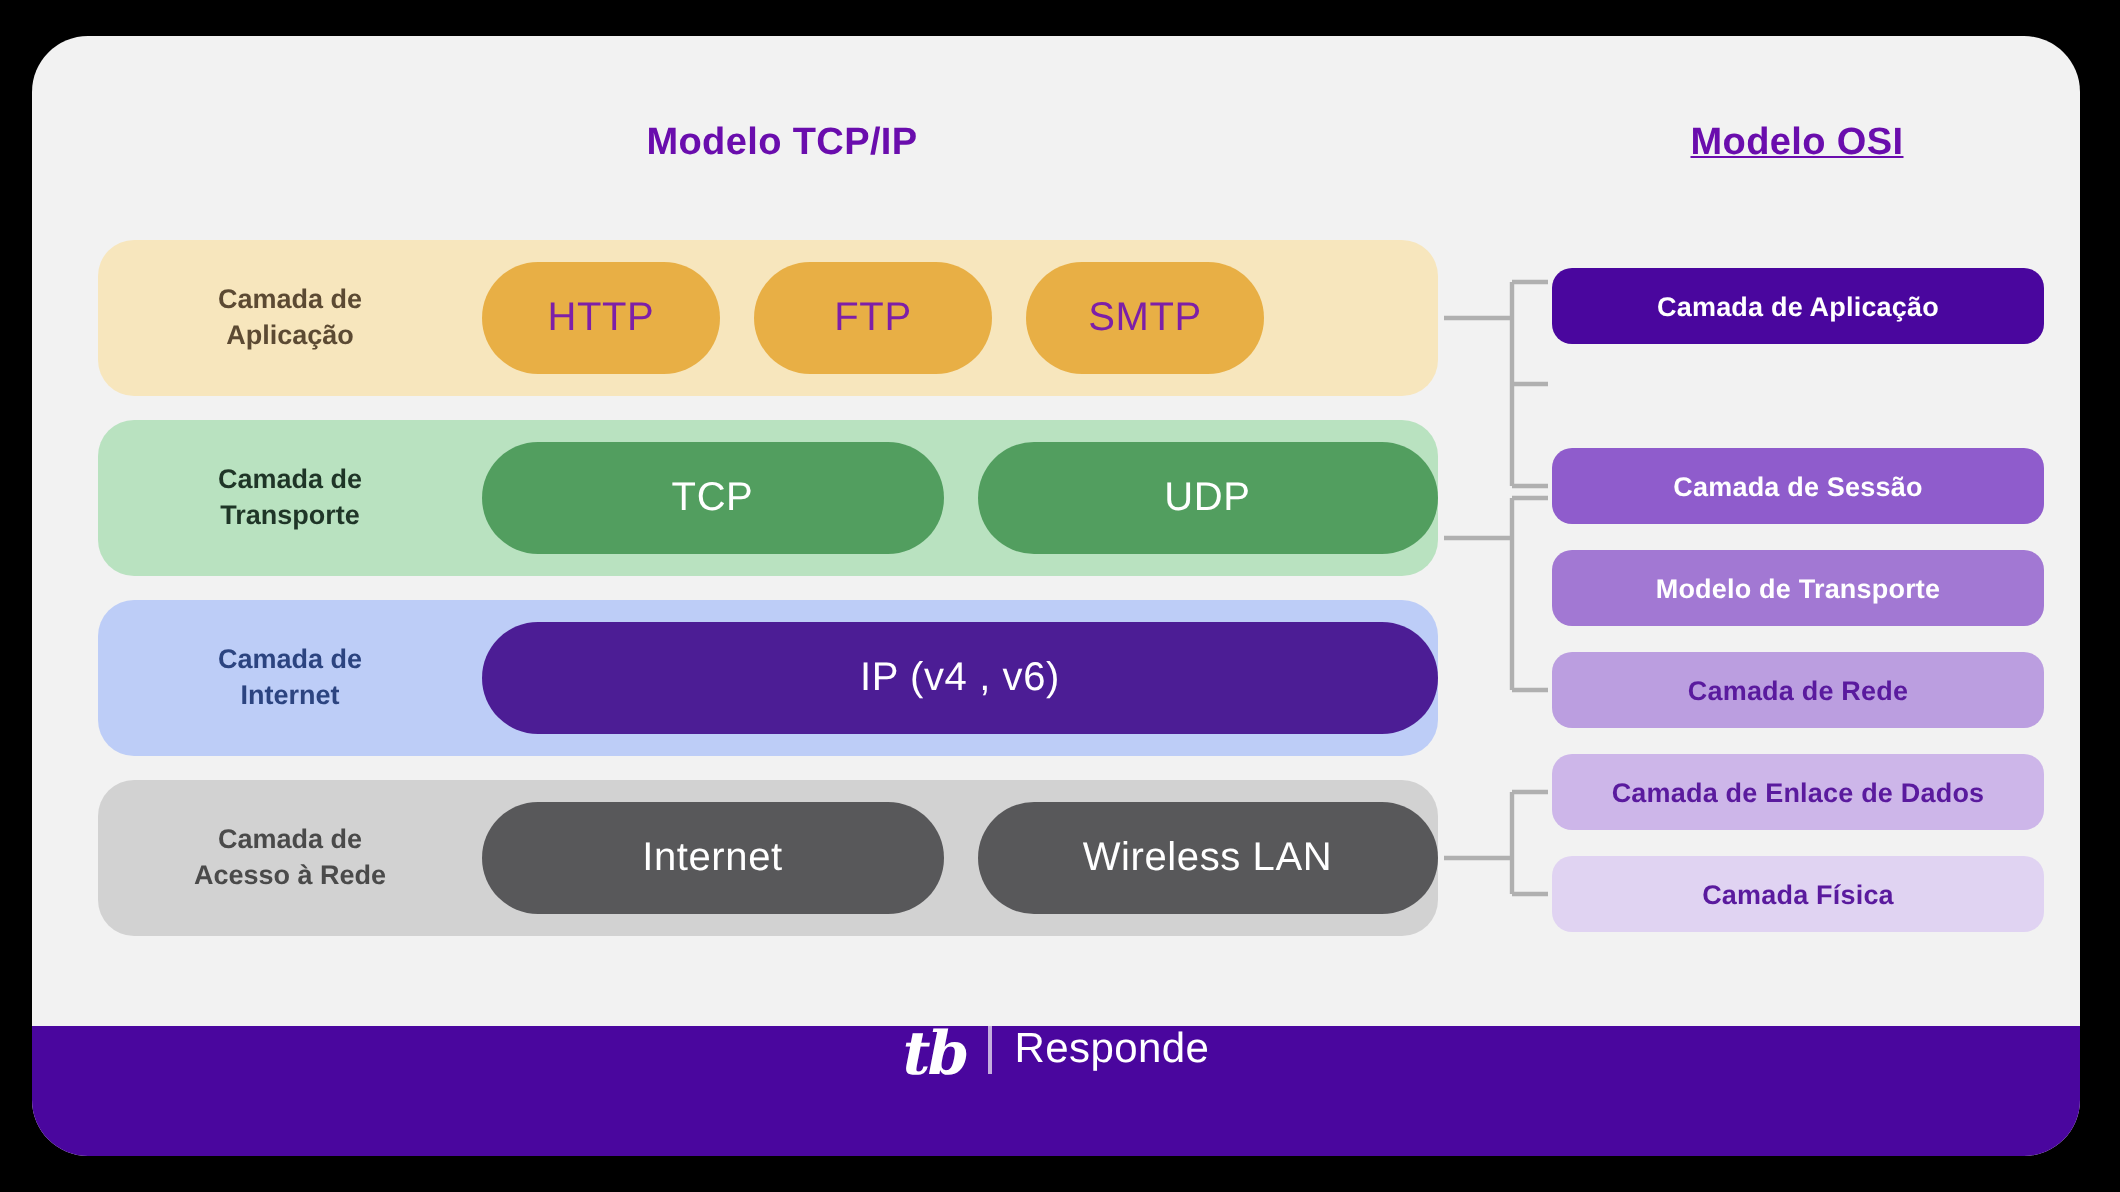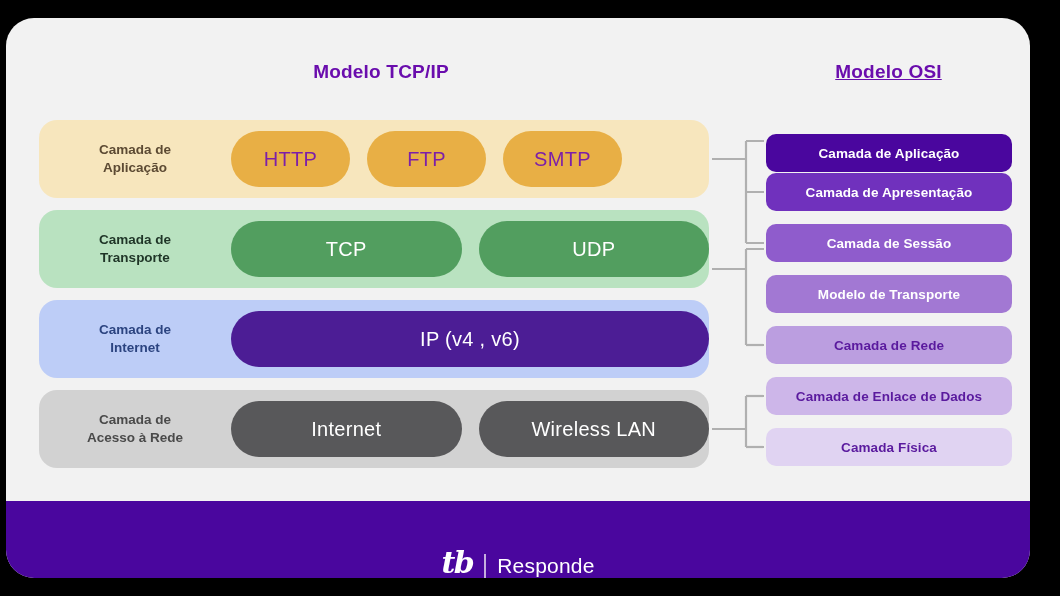--- a/index.html
+++ b/index.html
@@ -4,21 +4,21 @@
 <style>
   * { box-sizing: border-box; margin: 0; padding: 0; }
   html, body {
     width: 1060px; height: 596px;
     background: #000000;
     font-family: "Liberation Sans", sans-serif;
     overflow: hidden;
   }
   #card {
     position: absolute;
-    left: 6px; top: 18px;
+    left: 16px; top: 18px;
     width: 1024px; height: 560px;
     background: #f2f2f2;
     border-radius: 28px;
     overflow: hidden;
   }
 
   
   .col-title {
     position: absolute;
     font-size: 19px;
@@ -100,24 +100,24 @@
   #osi-2 { top: 206px; background: #8f5ccc; color: #ffffff; }
   #osi-3 { top: 257px; background: #a278d3; color: #ffffff; }
   #osi-4 { top: 308px; background: #bb9ee0; color: #5a1a9e; }
   #osi-5 { top: 359px; background: #cdb6e9; color: #5a1a9e; }
   #osi-6 { top: 410px; background: #e0d3f2; color: #5a1a9e; }
 
   
   #footer {
     position: absolute;
     left: 0; bottom: 0;
-    width: 1024px; height: 77px;
+    width: 1024px; height: 65px;
     background: #4a069e;
     display: flex;
-    align-items: flex-end;
+    align-items: flex-start;
     justify-content: center;
     gap: 11px;
   }
   #logo-tb {
     font-family: "DejaVu Serif", serif;
     font-style: italic;
     font-weight: bold;
     font-size: 30px;
     color: #ffffff;
     letter-spacing: -1.5px;
@@ -194,21 +194,20 @@
       <g>
         <path d="M706 411 L740 411"></path>
         <path d="M740 378 L740 429"></path>
         <path d="M740 378 L758 378"></path>
         <path d="M740 429 L758 429"></path>
       </g>
     </g>
   </svg>
 
   <div class="osi-box" id="osi-0">Camada de Aplicação</div>
-  <div class="osi-box" id="osi-1">Camada de Apresentação</div>
   <div class="osi-box" id="osi-2">Camada de Sessão</div>
   <div class="osi-box" id="osi-3">Modelo de Transporte</div>
   <div class="osi-box" id="osi-5">Camada de Enlace de Dados</div>
   <div class="osi-box" id="osi-4">Camada de Rede</div>
   <div class="osi-box" id="osi-6">Camada Física</div>
 
   <div id="footer">
     <span id="logo-tb">tb</span>
     <span id="logo-divider"></span>
     <span id="logo-word">Responde</span>

